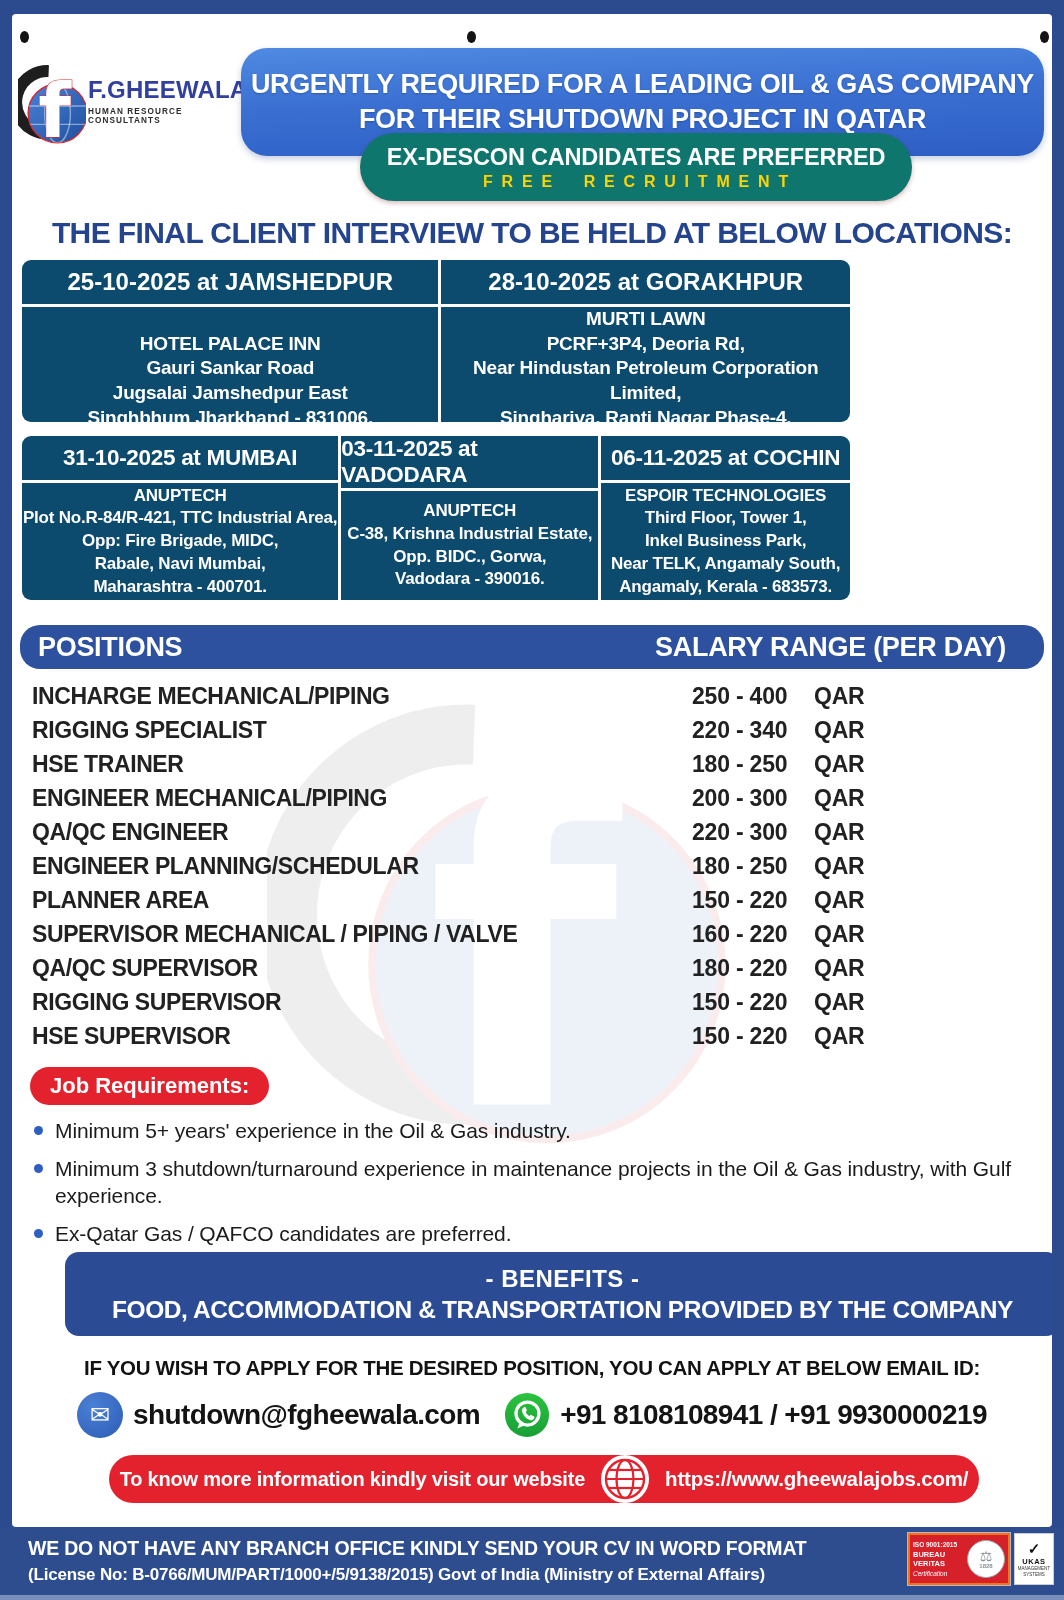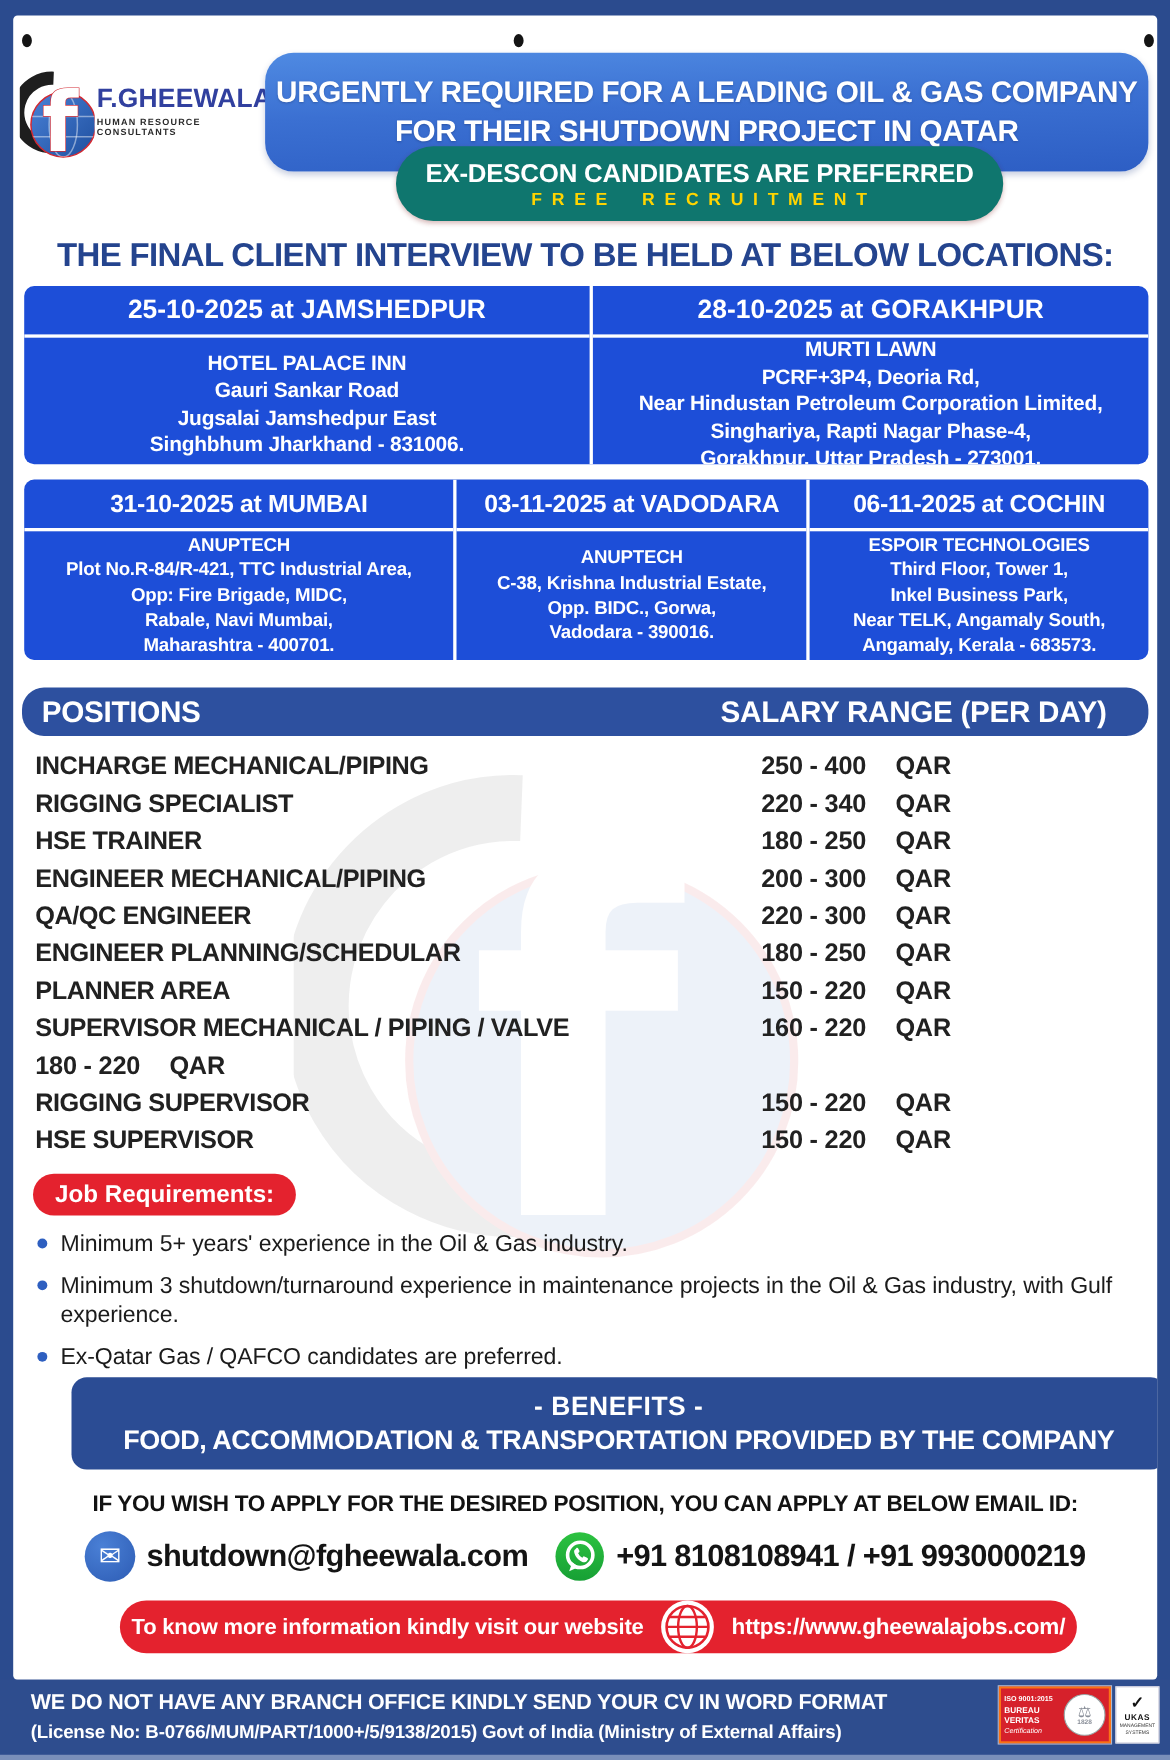--- a/index.html
+++ b/index.html
@@ -37,21 +37,21 @@
   }
   .hero-red .pref{color:#fff;font-weight:bold;font-size:23.5px;letter-spacing:-.2px;}
   .hero-red .free{color:#ffd400;font-weight:bold;font-size:16px;letter-spacing:.55em;word-spacing:.6em;margin-left:.5em;}
 
   .interview-heading{
     position:absolute;left:0;top:202px;width:100%;text-align:center;
     color:#24448e;font-weight:bold;font-size:30px;letter-spacing:-.6px;
   }
 
   
-  .loc-grid{position:absolute;left:10px;width:1022px;background:#1d4ed8;border-radius:9px;display:grid;color:#fff;overflow:hidden;}
+  .loc-grid{position:absolute;left:10px;width:828px;background:#0c4a6e;border-radius:9px;display:grid;color:#fff;overflow:hidden;}
   .loc-grid.row1{top:246px;height:162px;grid-template-columns:50.3% 49.7%;}
   .loc-grid.row2{top:422px;height:164px;grid-template-columns:38.2% 31.4% 30.4%;}
   .loc-cell{display:flex;flex-direction:column;min-width:0;}
   .loc-cell + .loc-cell{border-left:3px solid #fff;}
   .loc-hdr{flex:0 0 44px;display:flex;align-items:center;justify-content:center;border-bottom:3px solid #fff;font-weight:bold;}
   .row1 .loc-hdr{font-size:24px;}
   .row2 .loc-hdr{font-size:22.5px;letter-spacing:-.3px;}
   .loc-body{flex:1;display:flex;align-items:center;justify-content:center;text-align:center;font-weight:bold;white-space:pre-line;}
   .row1 .loc-body{font-size:19px;line-height:1.3;letter-spacing:-.2px;}
   .row2 .loc-body{font-size:17px;line-height:1.34;letter-spacing:-.2px;}
@@ -292,20 +292,21 @@
           </span>
       </div>
       <div class="pos-row">
         <span class="pos-title">SUPERVISOR MECHANICAL / PIPING / VALVE</span>
         <span class="pos-salary">
             <span class="pos-range">160 - 220</span>
             <span class="pos-unit">QAR</span>
           </span>
       </div>
       <div class="pos-row">
+        <span class="pos-title">QA/QC SUPERVISOR</span>
         <span class="pos-salary">
             <span class="pos-range">180 - 220</span>
             <span class="pos-unit">QAR</span>
           </span>
       </div>
       <div class="pos-row">
         <span class="pos-title">RIGGING SUPERVISOR</span>
         <span class="pos-salary">
             <span class="pos-range">150 - 220</span>
             <span class="pos-unit">QAR</span>

